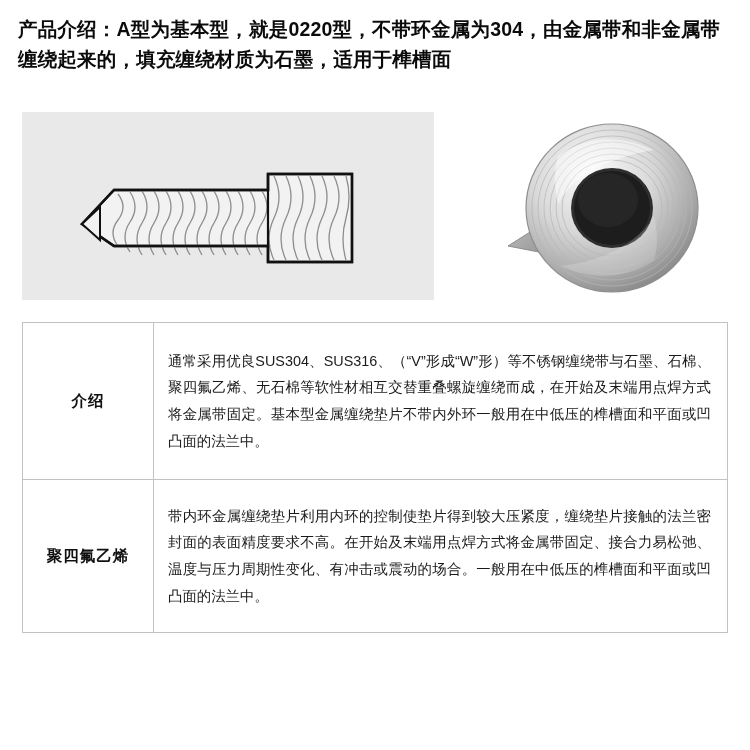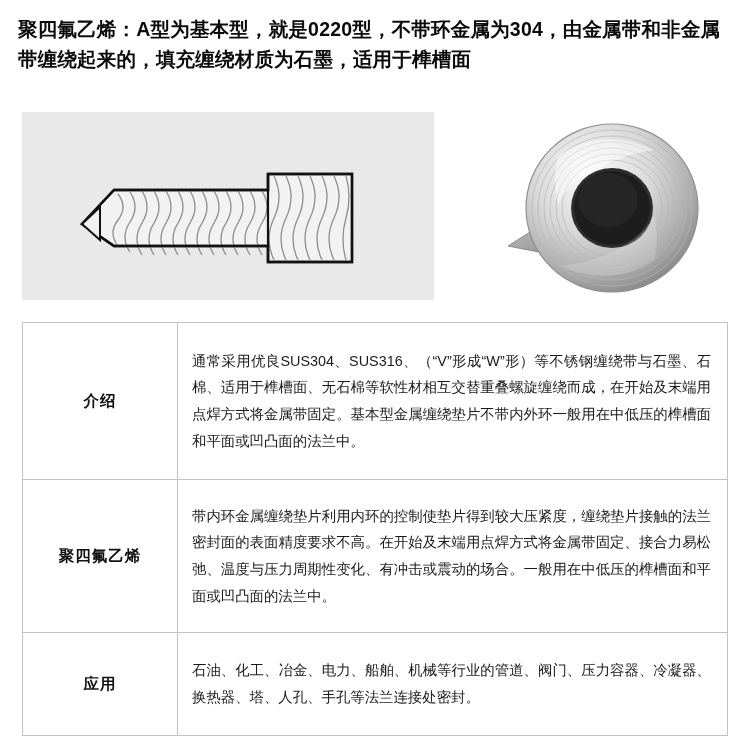--- a/index.html
+++ b/index.html
@@ -67,21 +67,21 @@
     position: absolute;
     left: 22px;
     top: 322px;
     width: 706px;
     border-collapse: collapse;
     table-layout: fixed;
   }
   .spec-table td {
     border: 1px solid #c2c2c2;
     vertical-align: middle;
-    padding: 16px;
+    padding: 4px;
   }
   .spec-table td.label {
     width: 122px;
     text-align: center;
     font-size: 15.5px;
     font-weight: bold;
     color: #111111;
     letter-spacing: 1px;
   }
   .spec-table td.content {
@@ -93,21 +93,21 @@
   }
   .row-intro .content { height: 128px; }
   .row-feature .content { height: 124px; }
   .row-apply .content { height: 74px; }
 </style>
 </head>
 <body>
 
 <div class="page">
 
-  <div class="headline">聚四氟乙烯：A型为基本型，就是0220型，不带环金属为304，由金属带和非金属带缠绕起来的，填充缠绕材质为石墨，适用于榫槽面</div>
+  <div class="headline">产品介绍：A型为基本型，就是0220型，不带环金属为304，由金属带和非金属带缠绕起来的，填充缠绕材质为石墨，适用于榫槽面</div>
 
   <div class="image-band">
 
     <div class="diagram-box">
       <svg width="412" height="188" viewBox="0 0 412 188" xmlns="http://www.w3.org/2000/svg">
         <defs>
           <clipPath id="bodyClip">
             <path d="M60 130 L100 92 L255 92 L255 78 L330 78 L330 146 L255 146 L255 132 L100 132 Z"></path>
           </clipPath>
         </defs>
@@ -188,26 +188,22 @@
         <path d="M192 150 q-44 28 -94 6 q40 -4 70 -24 q16 -12 24 -26 q6 26 0 44 Z" fill="#ffffff" opacity="0.18"></path>
       </svg>
     </div>
 
   </div>
 
   <table class="spec-table">
     <tbody>
       <tr class="row-intro">
         <td class="label">介绍</td>
-        <td class="content">通常采用优良SUS304、SUS316、（“V”形成“W”形）等不锈钢缠绕带与石墨、石棉、适用于榫槽面、无石棉等软性材相互交替重叠螺旋缠绕而成，在开始及末端用点焊方式将金属带固定。基本型金属缠绕垫片不带内外环一般用在中低压的榫槽面和平面或凹凸面的法兰中。</td>
+        <td class="content">通常采用优良SUS304、SUS316、（“V”形成“W”形）等不锈钢缠绕带与石墨、石棉、聚四氟乙烯、无石棉等软性材相互交替重叠螺旋缠绕而成，在开始及末端用点焊方式将金属带固定。基本型金属缠绕垫片不带内外环一般用在中低压的榫槽面和平面或凹凸面的法兰中。</td>
       </tr>
       <tr class="row-feature">
         <td class="label">聚四氟乙烯</td>
         <td class="content">带内环金属缠绕垫片利用内环的控制使垫片得到较大压紧度，缠绕垫片接触的法兰密封面的表面精度要求不高。在开始及末端用点焊方式将金属带固定、接合力易松弛、温度与压力周期性变化、有冲击或震动的场合。一般用在中低压的榫槽面和平面或凹凸面的法兰中。</td>
       </tr>
-      <tr class="row-apply">
-        <td class="label">应用</td>
-        <td class="content">石油、化工、冶金、电力、船舶、机械等行业的管道、阀门、压力容器、冷凝器、换热器、塔、人孔、手孔等法兰连接处密封。</td>
-      </tr>
     </tbody>
   </table>
 
 </div>
 
 </body></html>

